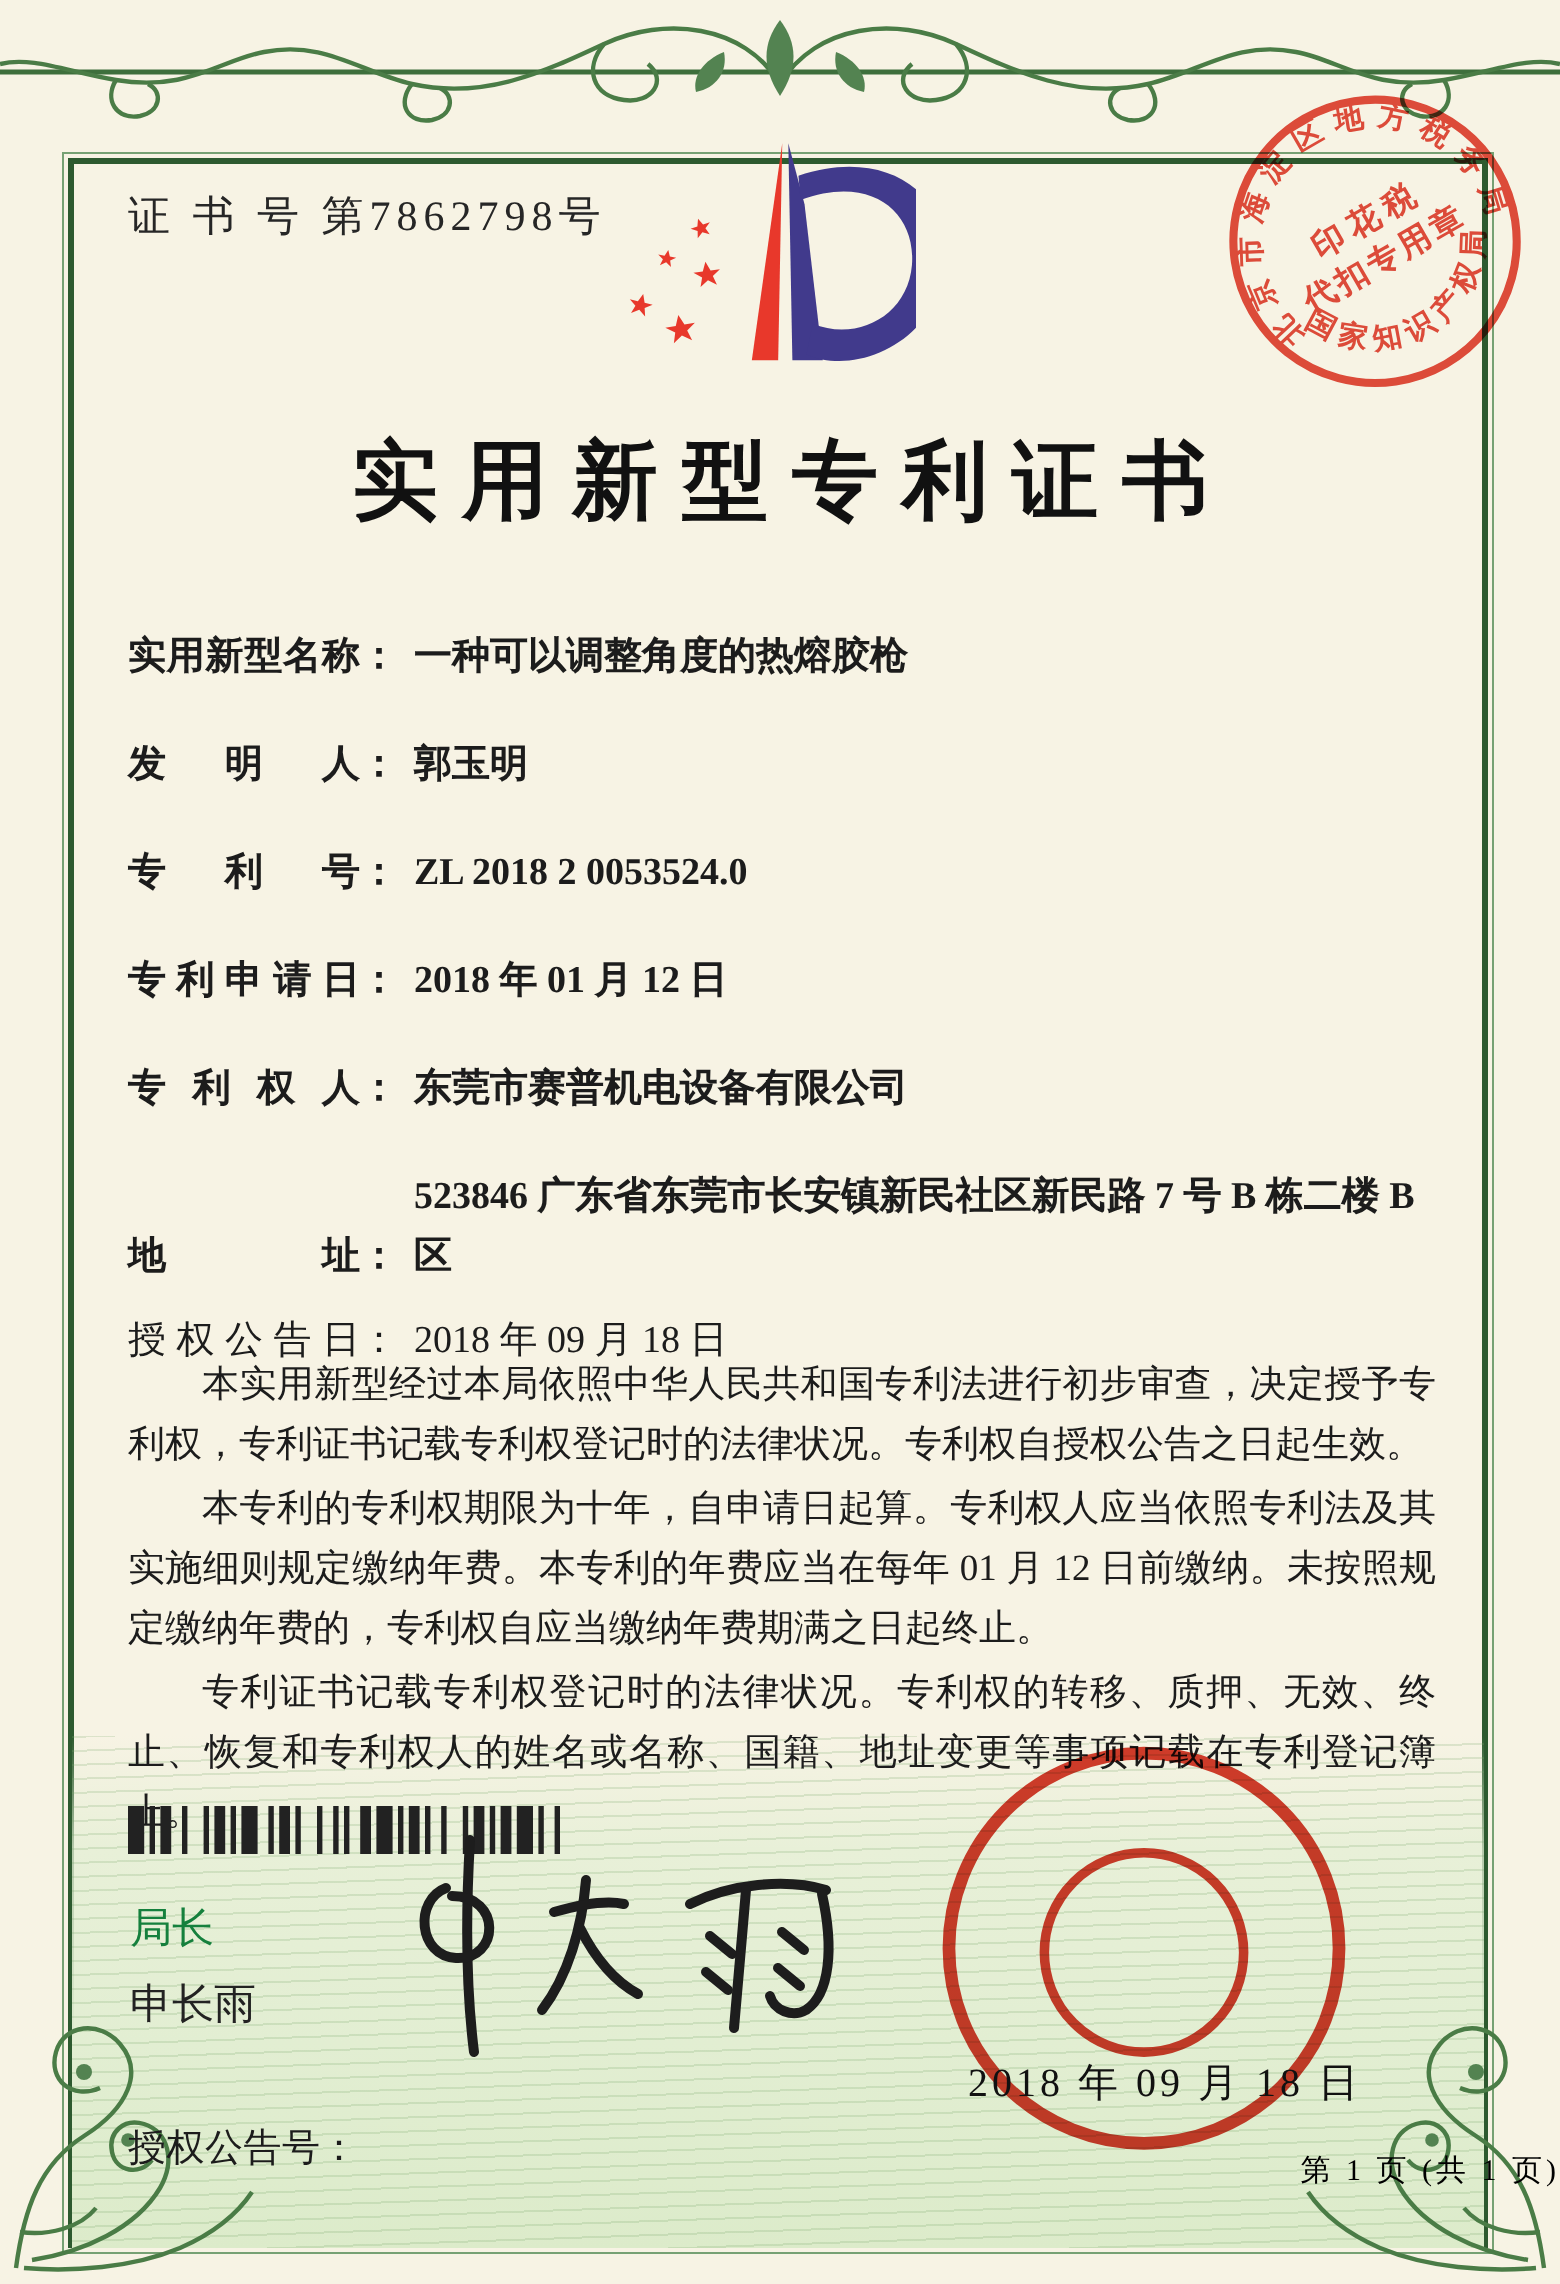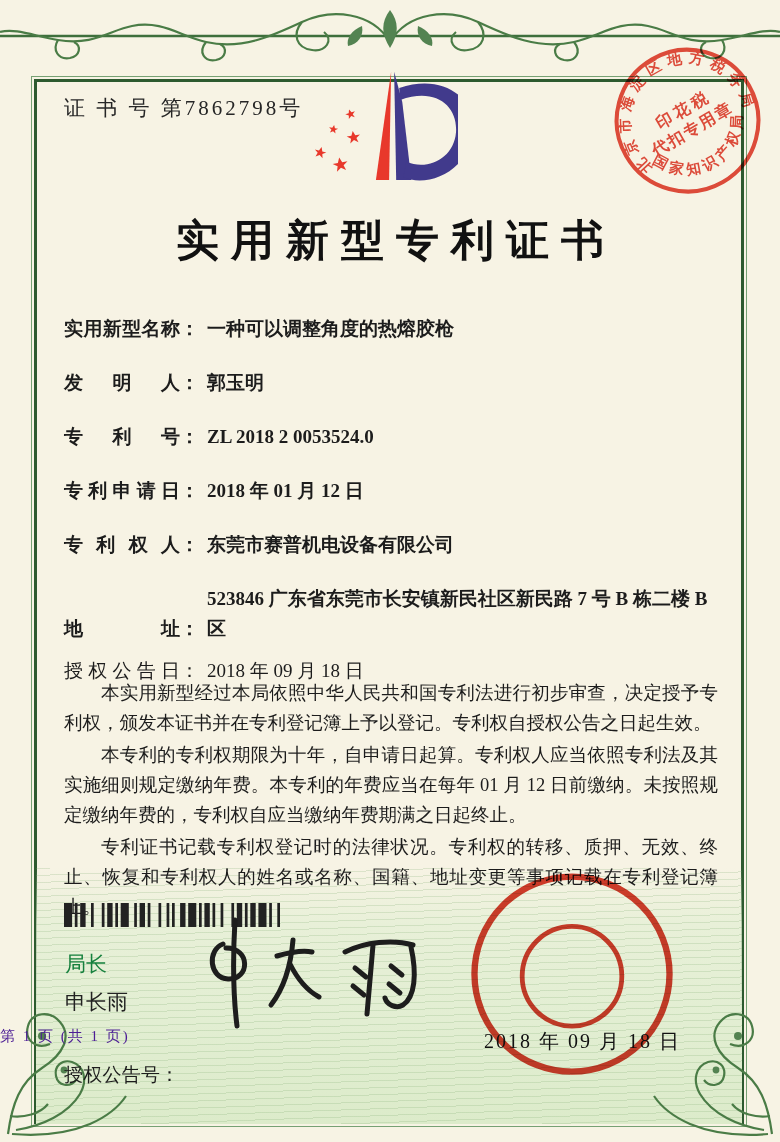--- a/index.html
+++ b/index.html
@@ -69,22 +69,22 @@
   .seal .red-fill{fill:#d53322;stroke:none;}
   .seal text{fill:#d53322;font-weight:bold;font-family:"Liberation Serif",serif;}
   .seal-date{position:absolute;left:484px;top:1028px;font-size:20px;letter-spacing:2px;color:#111;}
 
   .tax-stamp{position:absolute;left:600px;top:32px;width:172px;height:172px;
     transform:rotate(-30deg);mix-blend-mode:multiply;opacity:.9;}
   .tax-stamp text{fill:#e03a2b;font-weight:bold;font-family:"Liberation Serif",serif;}
   .tax-stamp .ring{fill:none;stroke:#e03a2b;}
 
   .footer{
-    position:absolute;left:0;top:1027px;width:780px;text-align:left;
-    font-size:15px;letter-spacing:2px;color:#4c1d95;
+    position:absolute;left:0;top:1076px;width:780px;text-align:right;
+    font-size:15px;letter-spacing:2px;color:#000000;
   }
   .logo .red{fill:#e8382b;}
   .logo .purple{fill:#413a8c;}
   .green-line{stroke:#3e6f3c;}
   .scroll{stroke:#4a7c46;fill:none;stroke-width:2.2;}
   .scroll-fill{fill:#538351;stroke:none;}
 </style>
 </head>
 <body>
 
@@ -192,21 +192,21 @@
         <span>2018 年 09 月 18 日</span>
       </div>
       <div class="grant-right">
         <span class="flabel">授权公告号</span>
           <span class="fcolon">：</span>
       </div>
     </div>
   </div>
 
   <div class="paras">
-    <p>本实用新型经过本局依照中华人民共和国专利法进行初步审查，决定授予专利权，颁发本证书并在专利登记簿上予以登记。专利权自授权公告之日起生效。</p>
+    <p>本实用新型经过本局依照中华人民共和国专利法进行初步审查，决定授予专利权，专利证书记载专利权登记时的法律状况。专利权自授权公告之日起生效。</p>
     <p>本专利的专利权期限为十年，自申请日起算。专利权人应当依照专利法及其实施细则规定缴纳年费。本专利的年费应当在每年 01 月 12 日前缴纳。未按照规定缴纳年费的，专利权自应当缴纳年费期满之日起终止。</p>
     <p>专利证书记载专利权登记时的法律状况。专利权的转移、质押、无效、终止、恢复和专利权人的姓名或名称、国籍、地址变更等事项记载在专利登记簿上。</p>
   </div>
 
   <svg class="barcode" viewBox="0 0 220 24">
     <g id="barcode-bars">
         <rect x="0" y="0" width="8.100000000000001" height="24"></rect>
         <rect x="10.8" y="0" width="2.7" height="24"></rect>
         <rect x="16.2" y="0" width="5.4" height="24"></rect>
         <rect x="27" y="0" width="2.7" height="24"></rect>

